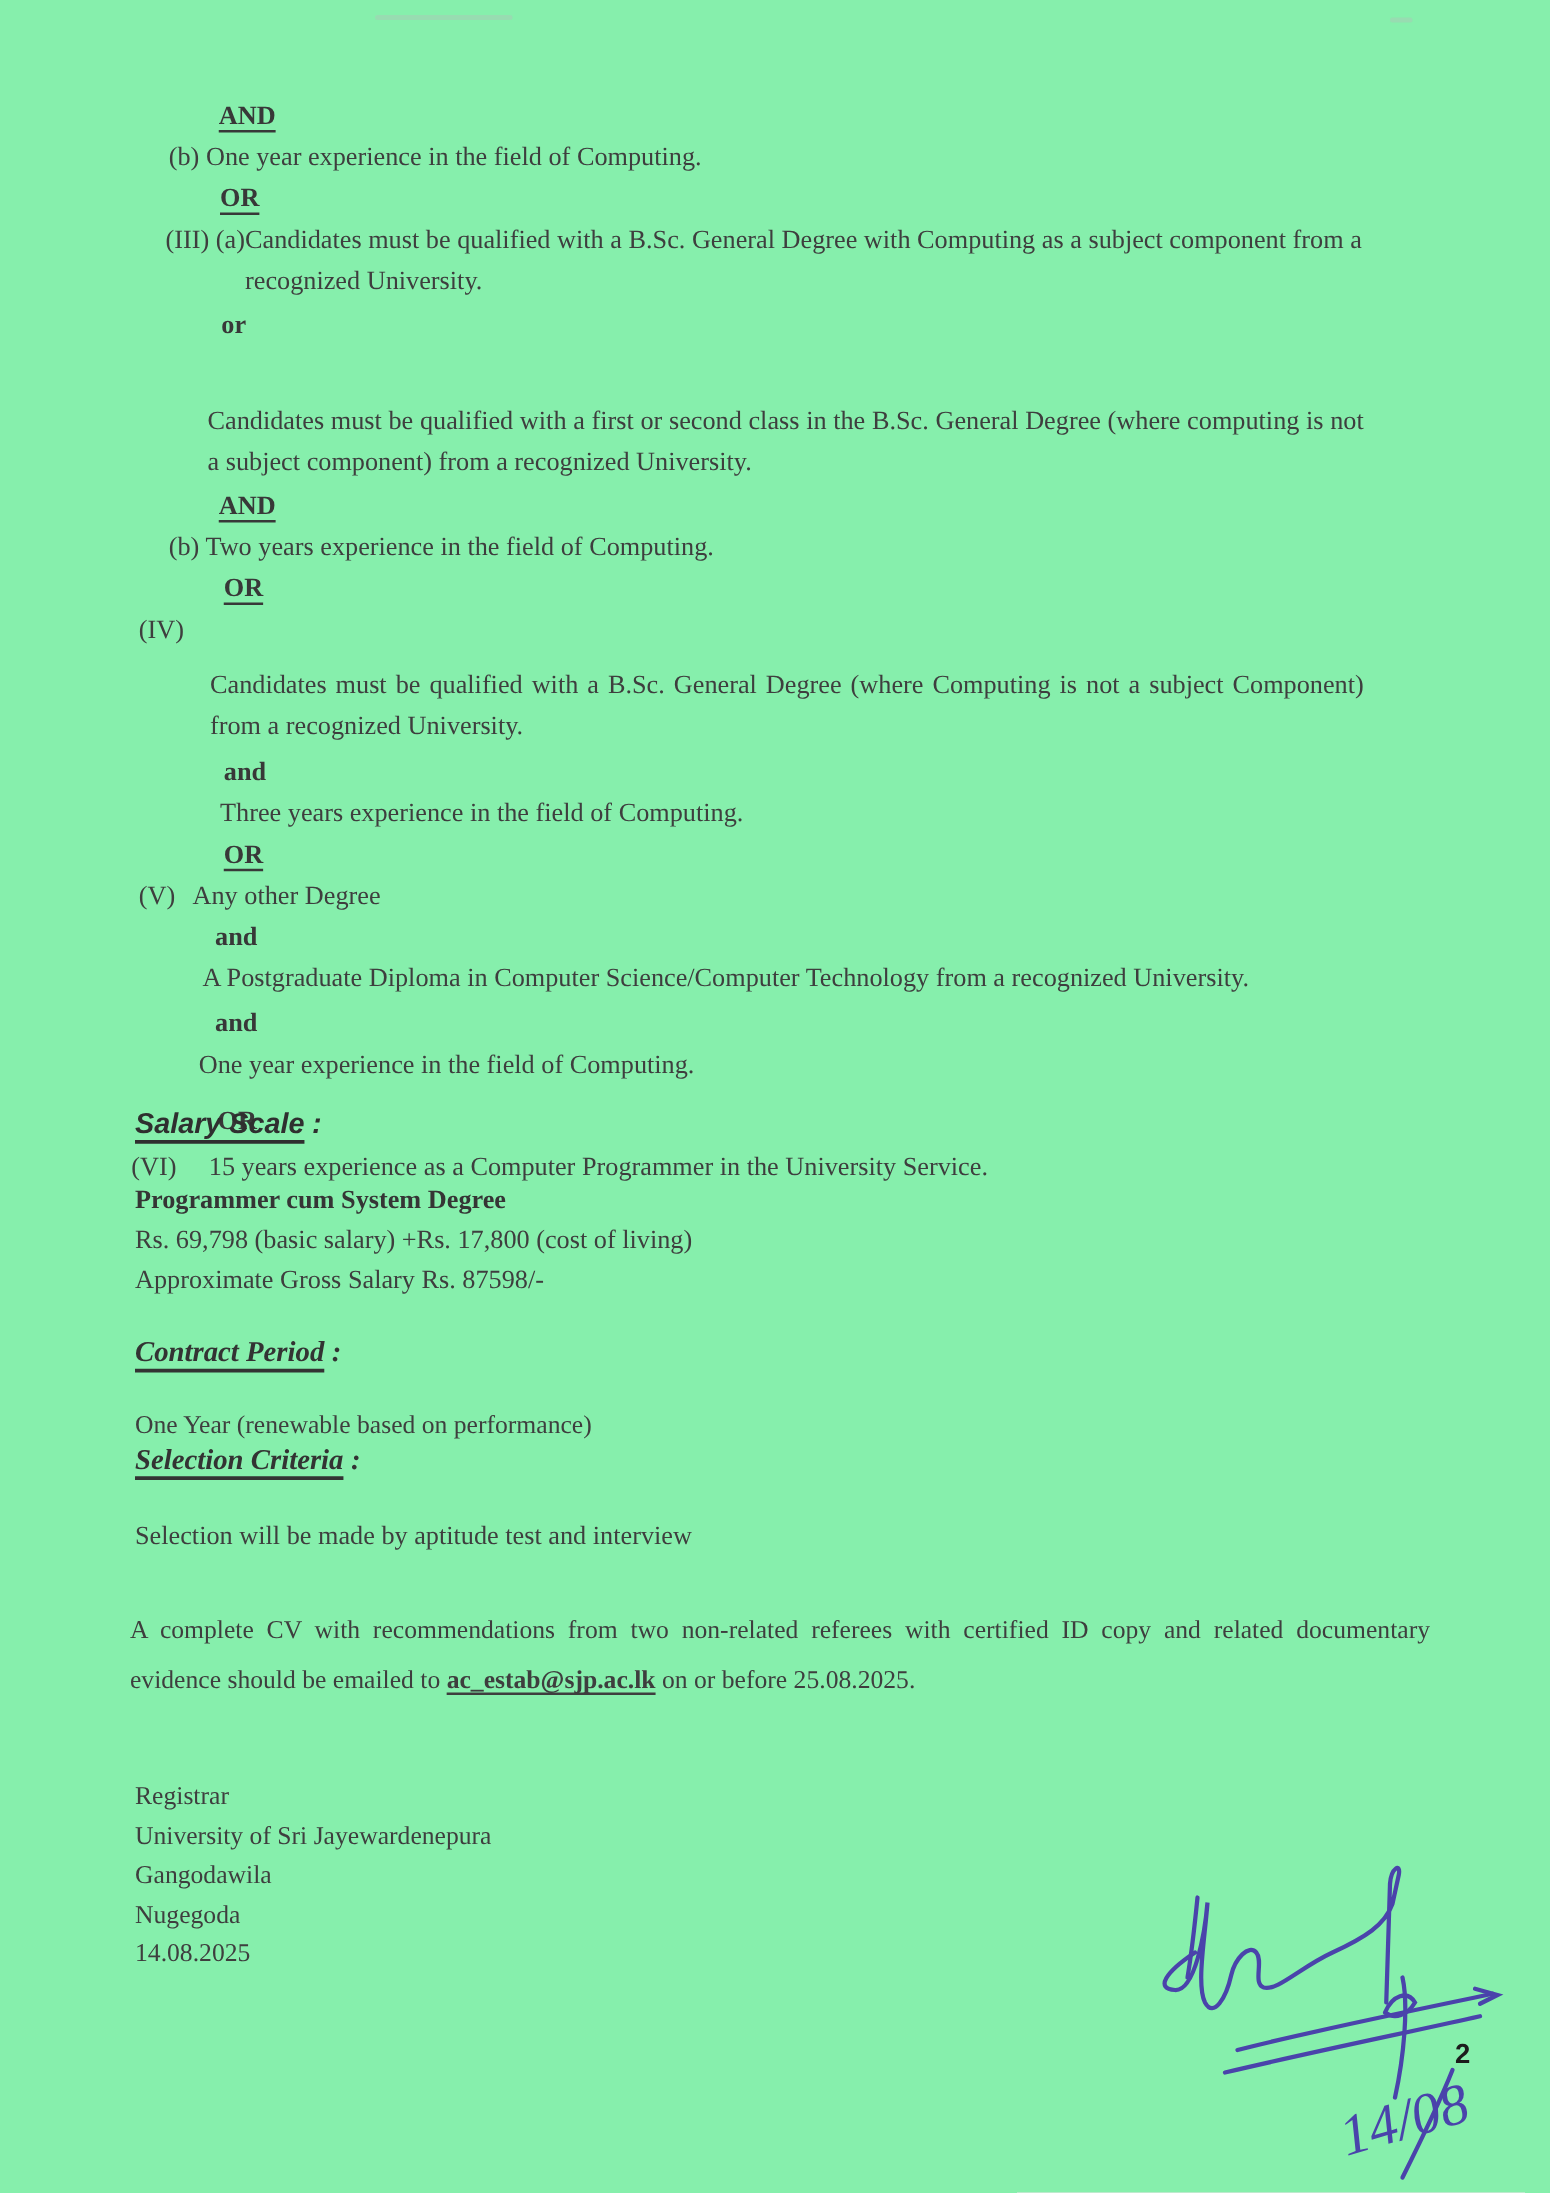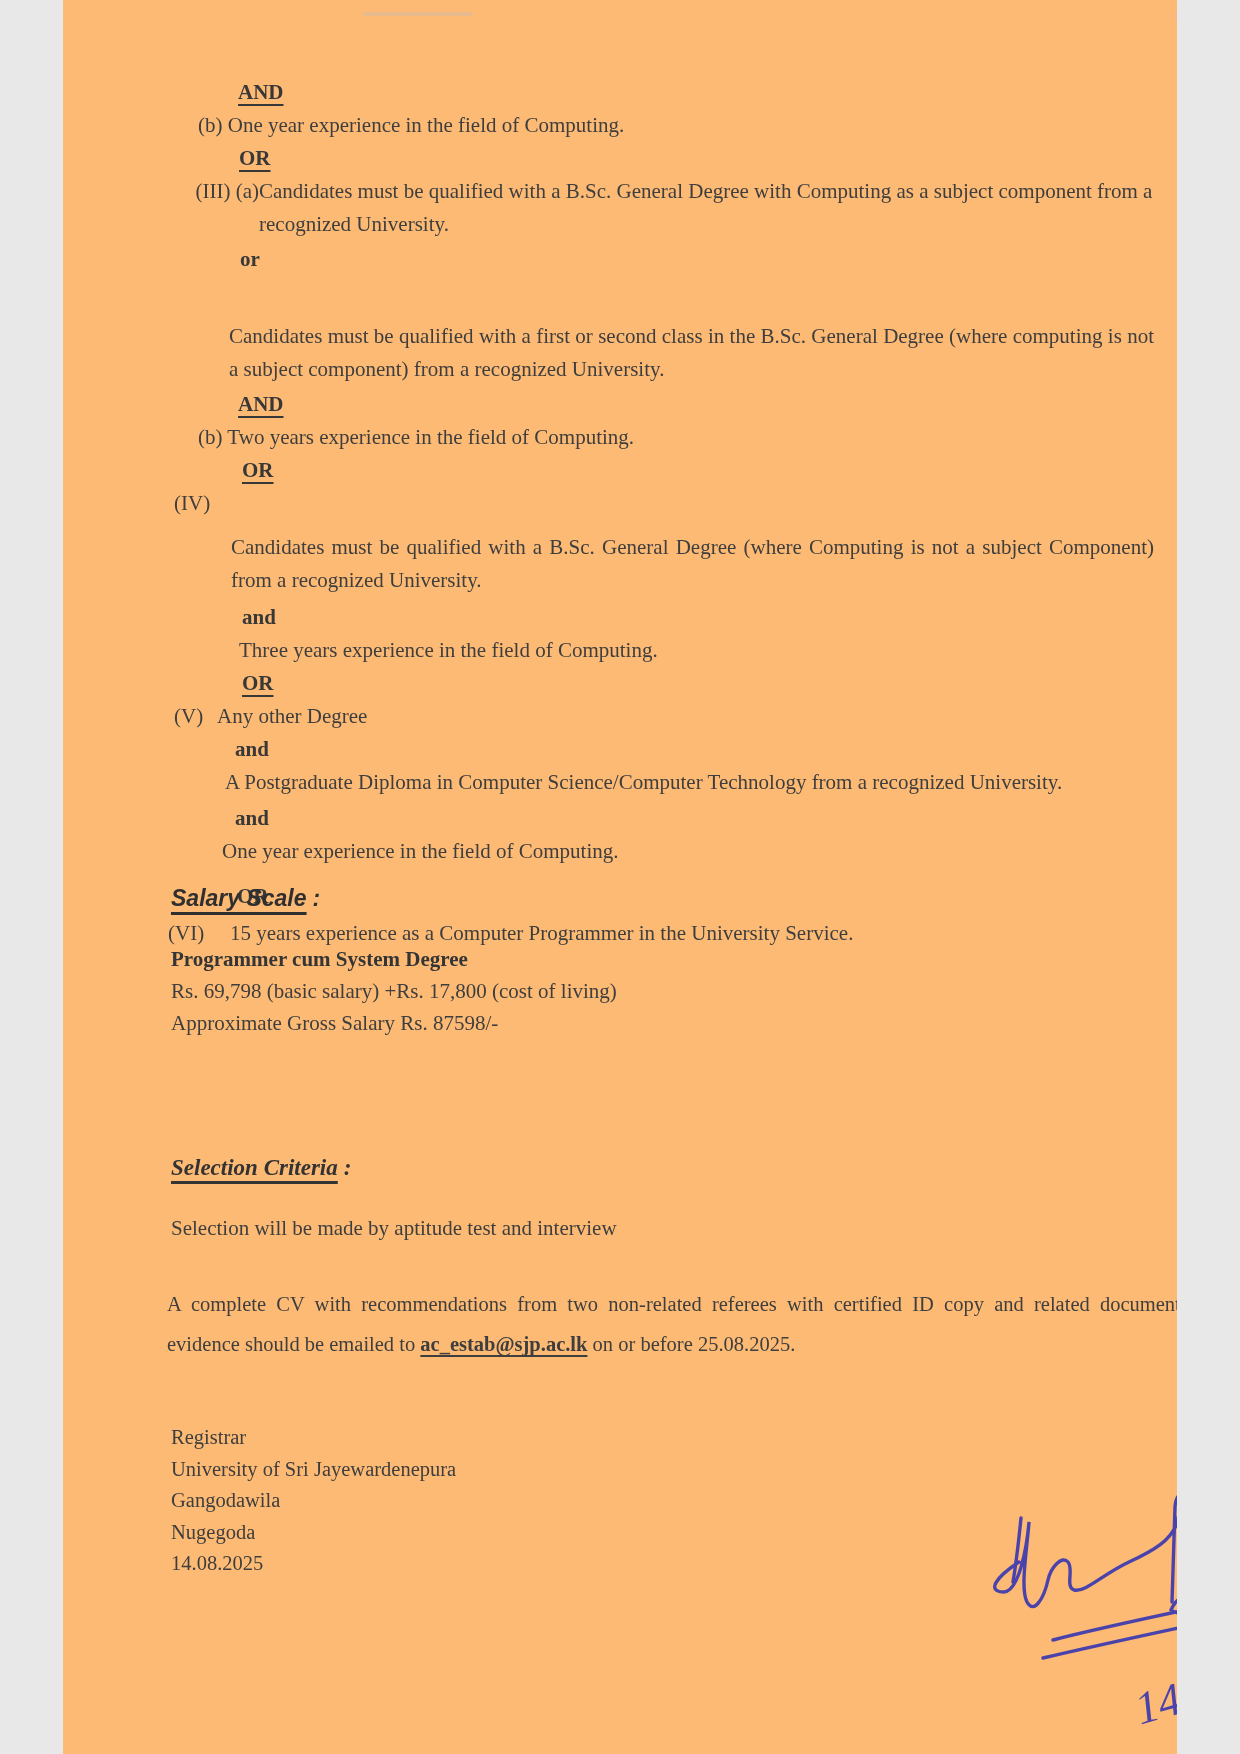--- a/index.html
+++ b/index.html
@@ -1,17 +1,17 @@
 <!DOCTYPE html>
 <html><head>
 <meta charset="utf-8">
 <style>
   html,body{margin:0;padding:0;background:#e8e8e8;}
   .page{
-    position:relative;width:1114px;height:1754px;background:#fdba74;
+    position:relative;width:1240px;height:1754px;background:#86efac;
     margin:0 auto;overflow:hidden;
     font-family:"Liberation Serif","DejaVu Serif",serif;
     color:#3e3e3e;
   }
   
   .qual{position:absolute;left:101px;top:76px;width:992px;font-size:21px;line-height:33px;}
   .qline{white-space:pre-wrap;}
   .conj{font-weight:bold;color:#383838;}
   .conj.ul{text-decoration:underline;text-decoration-thickness:2px;text-underline-offset:5px;}
   .ml-b{margin-left:34px;}
@@ -97,20 +97,26 @@
 
   <div class="blk" style="top:882px;">
     <div>
       <span class="h-sans h-ul">Salary Scale</span><span class="h-sans colon">:</span>
     </div>
     <div style="margin-top:28px;font-weight:bold;color:#353535;">Programmer cum System Degree</div>
     <div>Rs. 69,798 (basic salary) +Rs. 17,800 (cost of living)</div>
     <div>Approximate Gross Salary Rs. 87598/-</div>
   </div>
 
+  <div class="blk" style="top:1066px;">
+    <div>
+      <span class="h-serif h-ul">Contract Period</span><span class="h-serif colon">:</span>
+    </div>
+    <div style="margin-top:26px;font-size:20.5px;">One Year (renewable based on performance)</div>
+  </div>
 
   <div class="blk" style="top:1152px;">
     <div>
       <span class="h-serif h-ul">Selection Criteria</span><span class="h-serif colon">:</span>
     </div>
     <div style="margin-top:28px;font-size:21px;">Selection will be made by aptitude test and interview</div>
   </div>
 
   <div class="blk" style="top:1284px;left:104px;width:1040px;">
     <p class="apply-par">

